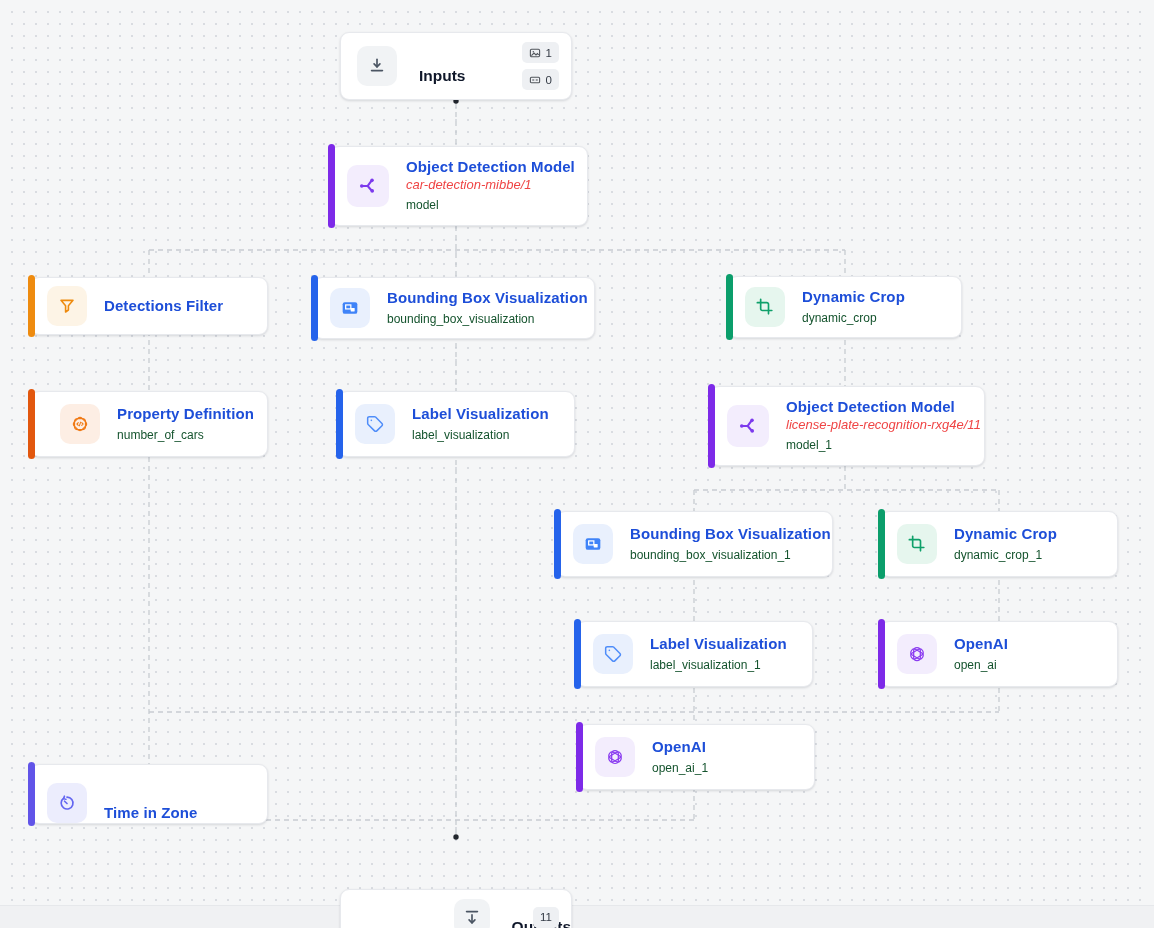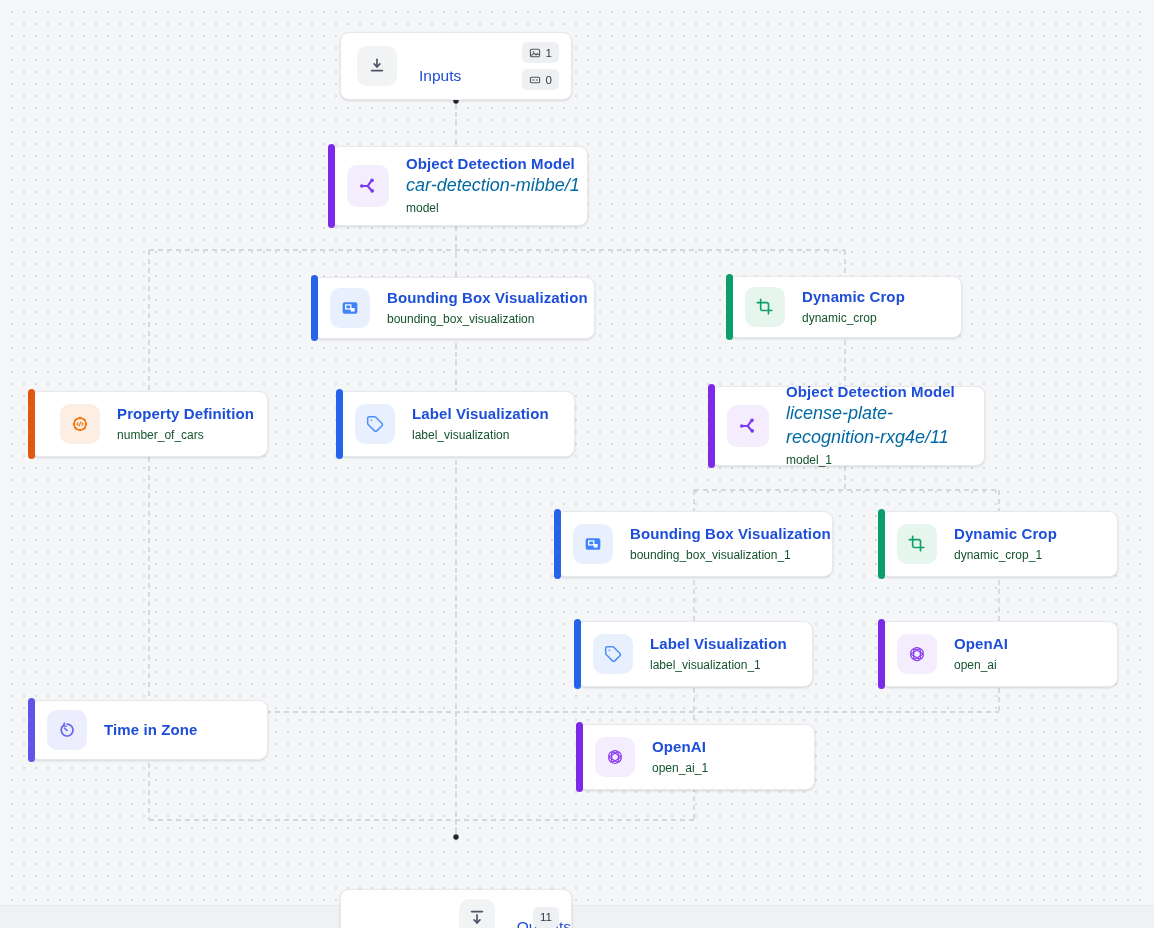--- a/index.html
+++ b/index.html
@@ -22,24 +22,24 @@
 
   .iconbox{flex:0 0 auto;display:flex;align-items:center;justify-content:center;
            width:40px;height:40px;border-radius:10px;}
   .ib-gray{background:#f1f3f5;} .ib-purple{background:#f3edfd;} .ib-blue{background:#e9f0fd;}
   .ib-green{background:#e6f6ee;} .ib-orange{background:#fdf4e6;} .ib-vermilion{background:#fdeee4;}
   .ib-indigo{background:#ecedfd;}
   .model .iconbox{width:42px;height:42px;}
 
   .txt{margin-left:17px;min-width:0;}
   .title{font-size:15px;font-weight:700;color:#1d4ed8;letter-spacing:.1px;line-height:1.25;}
-  .model-id{font-size:18px;font-style:italic;color:#0369a1;margin-top:0;line-height:1.3;}
+  .model-id{font-size:13px;font-style:italic;color:#ef4444;margin-top:0;line-height:1.3;}
   .sub{font-size:12px;color:#14532d;margin-top:4px;line-height:1.3;}
 
-  .io-title{font-size:15.5px;font-weight:400;color:#1d4ed8;margin-left:22px;margin-top:20px;}
+  .io-title{font-size:15.5px;font-weight:700;color:#0f172a;margin-left:22px;margin-top:20px;}
   .badges{position:absolute;right:12px;top:0;bottom:0;display:flex;flex-direction:column;
           justify-content:center;gap:6px;align-items:flex-end;}
   .badge{display:flex;align-items:center;gap:5px;background:#eef0f3;border-radius:5px;
          padding:2px 7px;font-size:11.5px;color:#333a45;font-weight:500;min-height:17px;}
   .badge svg{display:block;}
 </style>
 </head>
 <body>
 
 <div class="canvas">
@@ -104,20 +104,31 @@
         <circle cx="16.6" cy="17.4" r="2" fill="#7c3aed" stroke="none"></circle>
       </svg>
     </span>
     <span class="txt">
       <div class="title">Object Detection Model</div>
       <div class="model-id">car-detection-mibbe/1</div>
       <div class="sub">model</div>
     </span>
   </div>
 
+  <div class="node" style="left:30px;top:277px;width:238px;height:58px;">
+    <span class="stripe s-orange"></span>
+    <span class="iconbox ib-orange">
+      <svg width="20" height="20" viewBox="0 0 24 24" fill="none" stroke="#ee8b0f" stroke-width="1.9" stroke-linejoin="round">
+        <path d="M4.8 5.2h14.4l-5.5 6.4v5.2l-3.4 2.4v-7.6z"></path>
+      </svg>
+    </span>
+    <span class="txt">
+      <div class="title">Detections Filter</div>
+    </span>
+  </div>
 
   <div class="node" style="left:313px;top:277px;width:282px;height:62px;">
     <span class="stripe s-blue"></span>
     <span class="iconbox ib-blue">
       <svg width="20" height="20" viewBox="0 0 24 24">
         <rect x="3.2" y="5" width="17.6" height="14" rx="2.6" fill="#3f83f8"></rect>
         <rect x="6.8" y="8.3" width="6.2" height="4.8" fill="none" stroke="#fff" stroke-width="1.5"></rect>
         <rect x="12.8" y="12.1" width="4.8" height="4" rx="0.5" fill="#fff"></rect>
       </svg>
     </span>
@@ -242,21 +253,21 @@
         <rect x="8" y="4.2" width="8" height="15.6" rx="4" transform="rotate(60 12 12)"></rect>
         <rect x="8" y="4.2" width="8" height="15.6" rx="4" transform="rotate(120 12 12)"></rect>
       </svg>
     </span>
     <span class="txt">
       <div class="title">OpenAI</div>
       <div class="sub">open_ai</div>
     </span>
   </div>
 
-  <div class="node" style="left:30px;top:700px;width:238px;height:60px;">
+  <div class="node" style="left:30px;top:764px;width:238px;height:60px;align-items:flex-end;">
     <span class="stripe s-indigo"></span>
     <span class="iconbox ib-indigo">
       <svg width="20" height="20" viewBox="0 0 24 24" fill="none" stroke="#6366f1" stroke-width="2" stroke-linecap="round">
         <path d="M8 6.3a7.1 7.1 0 1 0 4-1.3"></path>
         <path d="M8.9 3.8 8 6.5l2.7.9"></path>
         <path d="M12 12.6 9.1 9.9"></path>
       </svg>
     </span>
     <span class="txt">
       <div class="title">Time in Zone</div>

